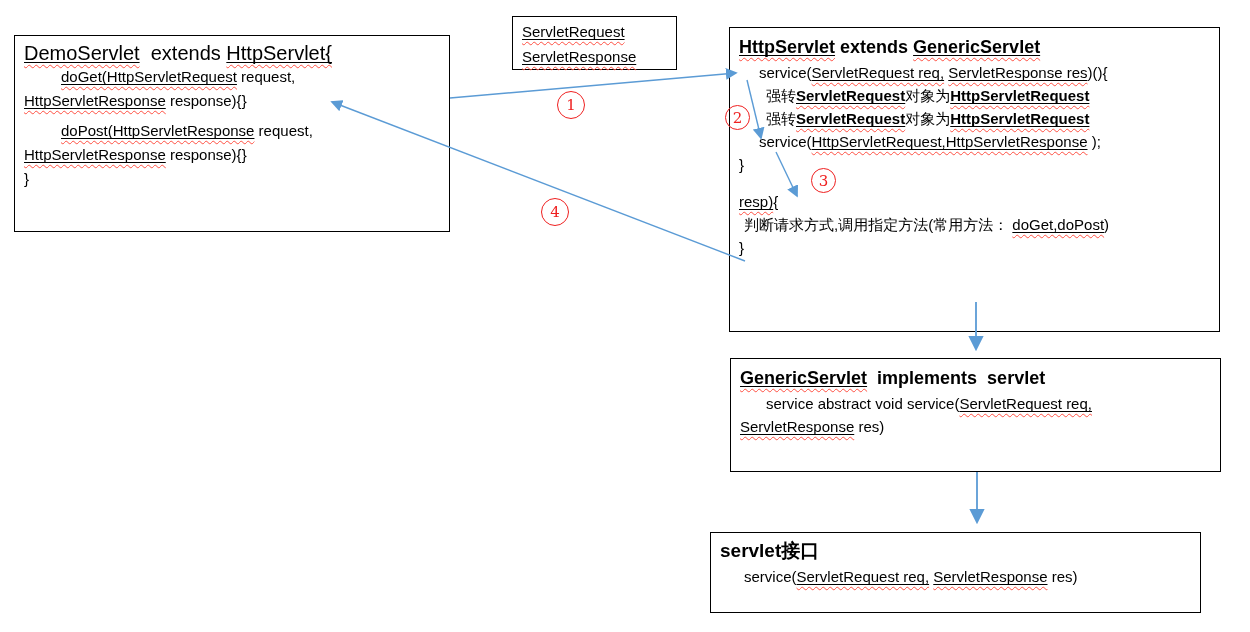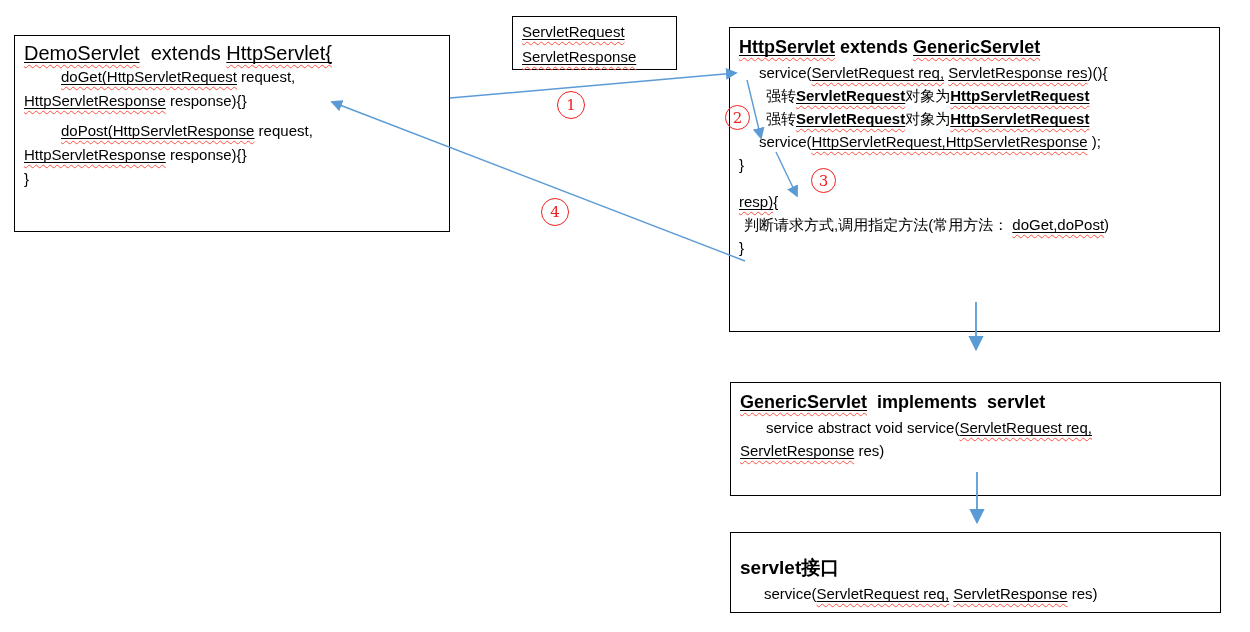--- a/index.html
+++ b/index.html
@@ -20,25 +20,25 @@
   .b2{left:512px;top:16px;width:165px;height:54px;padding:2px 9px;}
   .b2 .line{line-height:25px;}
 
   .b3{left:729px;top:27px;width:491px;height:305px;padding:5px 9px;}
   .b3 .title{font-size:18px;font-weight:700;line-height:28px;}
   .b3 .indent{padding-left:20px;}
   .b3 .indent2{padding-left:27px;}
   .b3 .cn{padding-left:5px;}
   .b3 .spacer{height:14px;}
 
-  .b4{left:730px;top:358px;width:491px;height:114px;padding:5px 9px;margin-top:24px;}
+  .b4{left:730px;top:358px;width:491px;height:114px;padding:5px 9px;}
   .b4 .title{font-size:18px;font-weight:700;line-height:28px;}
   .b4 .indent{padding-left:26px;}
 
-  .b5{left:730px;top:532px;width:491px;height:81px;padding:21px 9px;}
+  .b5{left:710px;top:532px;width:491px;height:81px;padding:4px 9px;}
   .b5 .title{font-size:19px;font-weight:700;line-height:28px;}
   .b5 .indent{padding-left:24px;}
 
   #arrows{position:absolute;left:0;top:0;width:1250px;height:632px;pointer-events:none;}
   .num{position:absolute;border:1.6px solid #ef2020;border-radius:50%;color:#ef2020;
        display:flex;align-items:center;justify-content:center;
        font-family:"DejaVu Serif",serif;font-size:15px;background:rgba(255,255,255,0);}
 </style>
 </head>
 <body>

